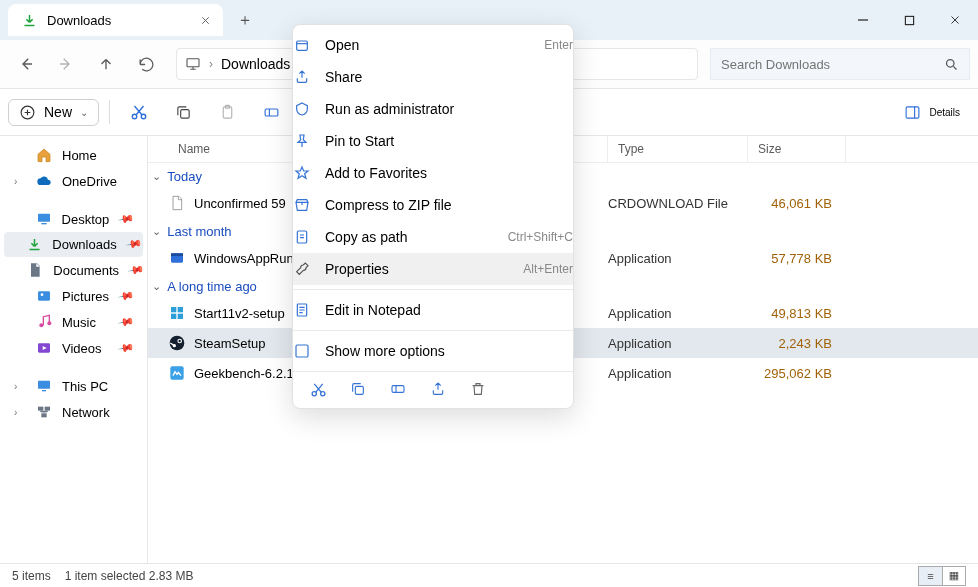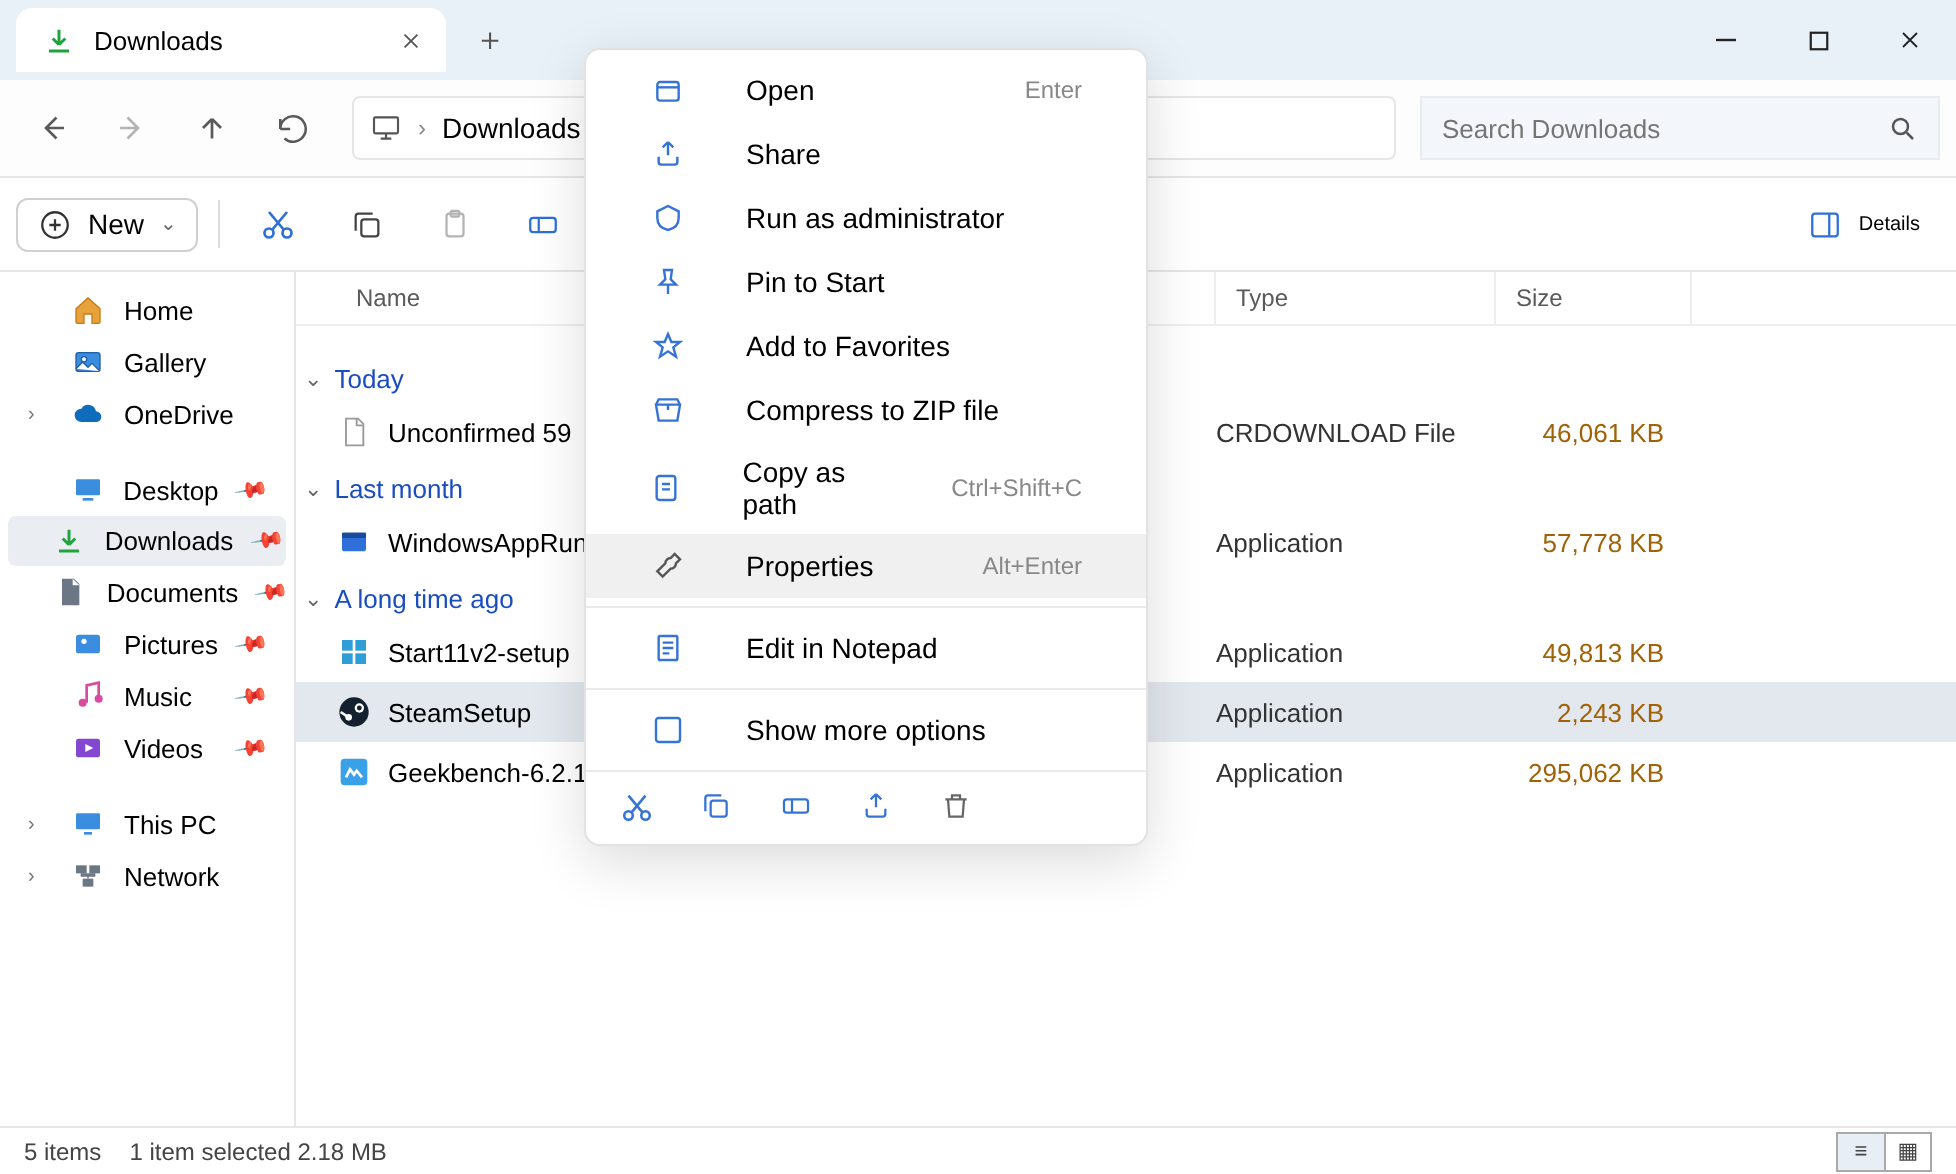--- a/index.html
+++ b/index.html
@@ -21,41 +21,41 @@
 .cmd-dots { margin-left: 8px; font-size: 16px; letter-spacing: 2px; cursor: pointer; }
 .details-btn { margin-left: auto; display: flex; align-items: center; gap: 8px; font-size: 10px; padding: 4px 10px; cursor: pointer; }
 .main { display: flex; height: calc(587px - 40px - 48px - 48px - 24px); }
 .sidebar { width: 148px; border-right: 1px solid #e6e6e6; padding: 6px 4px; font-size: 13px; overflow: hidden; }
 .sb-item { display: flex; align-items: center; gap: 10px; padding: 5px 10px; border-radius: 4px; cursor: pointer; white-space: nowrap; }
 .sb-item.active { background: #eaeef2; }
 .sb-chev { width: 12px; color: #777; font-size: 10px; visibility: hidden; }
 .sb-item.has-chev .sb-chev { visibility: visible; }
 .sb-pin { margin-left: auto; color: #888; font-size: 11px; transform: rotate(35deg); }
 .sb-gap { height: 12px; }
-.content { flex: 1; display: flex; flex-direction: column; gap: 13px; }
+.content { flex: 1; display: flex; flex-direction: column; }
 .col-head { display: flex; font-size: 12px; color: #5a5a5a; border-bottom: 1px solid #eee; }
 .col-head > div { padding: 6px 10px; border-right: 1px solid #eee; }
 .col-name { flex: 0 0 460px; padding-left: 30px !important; }
 .col-type { flex: 0 0 140px; }
 .col-size { flex: 0 0 98px; text-align: left; }
 .file-body { flex: 1; position: relative; overflow: hidden; }
 .group-head { display: flex; align-items: center; gap: 6px; color: #1a4dbf; font-size: 13px; padding: 6px 4px 4px 4px; cursor: pointer; }
 .group-chev { font-size: 11px; color: #666; }
 .row { display: flex; align-items: center; font-size: 13px; height: 30px; }
 .row.selected { background: #e3e8ee; }
 .row .cell-name { flex: 0 0 460px; display: flex; align-items: center; gap: 8px; padding-left: 20px; }
 .row .cell-type { flex: 0 0 140px; color: #333; }
 .row .cell-size { flex: 0 0 98px; color: #a16207; text-align: right; padding-right: 14px; }
 .ficon { width: 18px; height: 18px; display: inline-flex; align-items: center; justify-content: center; font-size: 14px; }
 .statusbar { height: 24px; border-top: 1px solid #e6e6e6; display: flex; align-items: center; font-size: 12px; color: #444; padding: 0 12px; gap: 14px; }
 .view-toggles { margin-left: auto; display: flex; gap: 0; }
 .view-toggle { width: 24px; height: 20px; border: 1px solid #aaa; display: flex; align-items: center; justify-content: center; font-size: 11px; cursor: pointer; }
 
 .ctx { position: absolute; left: 292px; top: 24px; width: 282px; background: #fff; border: 1px solid #e2e2e2; border-radius: 8px; box-shadow: 0 8px 28px rgba(0,0,0,.14); padding: 4px 0; z-index: 50; }
-.ctx-item { display: flex; align-items: center; gap: 30px; padding: 7px 32px; font-size: 14px; cursor: pointer; }
+.ctx-item { display: flex; align-items: center; gap: 14px; padding: 7px 0; font-size: 14px; cursor: pointer; }
 .ctx-item.hl { background: #f0f0f0; }
 .ctx-hint { margin-left: auto; color: #888; font-size: 12px; }
 .ctx-sep { height: 1px; background: #eaeaea; margin: 4px 0; }
 .ctx-ico { width: 18px; height: 18px; display: flex; align-items: center; justify-content: center; color: #3574d6; font-size: 15px; }
 .ctx-bottom { display: flex; gap: 22px; padding: 8px 16px 6px 16px; border-top: 1px solid #eaeaea; margin-top: 4px; }
 .ctx-bottom .ctx-ico { cursor: pointer; }
 svg { display: block; }
 .arrow-gray { color: #5a5a5a; }
 .dl-icon { color: #1fa33d; }
 .chev-sep { color: #888; font-size: 12px; }
@@ -192,32 +192,20 @@
 <div class="main">
   <div class="sidebar" id="sidebar">
       <div class="sb-item  ">
     <span class="sb-chev">›</span>
     <span>
           <svg width="16" height="16" viewBox="0 0 24 24" fill="#e8a23d" stroke="#c87b12" stroke-width="1">
             <path d="M3 11l9-8 9 8v10a1 1 0 01-1 1h-5v-7h-6v7H4a1 1 0 01-1-1z"></path>
           </svg>
         </span>
     <span>Home</span>
-
-  </div>
-      <div class="sb-item  ">
-    <span class="sb-chev">›</span>
-    <span>
-          <svg width="16" height="16" viewBox="0 0 24 24" fill="#3b8de0" stroke="#1e5fa8" stroke-width="1">
-            <rect x="3" y="5" width="18" height="14" rx="2"></rect>
-            <circle cx="9" cy="10" r="2" fill="#fff"></circle>
-            <path d="M3 17l5-5 4 4 3-3 6 6" fill="#fff"></path>
-          </svg>
-        </span>
-    <span>Gallery</span>
 
   </div>
       <div class="sb-item  has-chev">
     <span class="sb-chev">›</span>
     <span>
           <svg width="16" height="16" viewBox="0 0 24 24" fill="#0f6cbd">
             <path d="M7 18a5 5 0 010-10 6 6 0 0111 2 4 4 0 010 8z"></path>
           </svg>
         </span>
     <span>OneDrive</span>
@@ -404,21 +392,21 @@
           </div>
       <div class="cell-type">Application</div>
       <div class="cell-size">295,062 KB</div>
     </div>
       </div>
   </div>
 </div>
 
 <div class="statusbar">
   <span>5 items</span>
-  <span><span>1 item selected</span>&nbsp;<span>2.18 MB</span></span>
+  <span><span>1 item selected</span>&nbsp;<span>2.83 MB</span></span>
   <div class="view-toggles">
     <div class="view-toggle" style="border-right:0;background:#e8eef6">≡</div>
     <div class="view-toggle">▦</div>
   </div>
 </div>
 
 <div class="ctx" id="ctxmenu">
   <div id="ctx-top">
       <div class="ctx-item ">
     <span class="ctx-ico">

